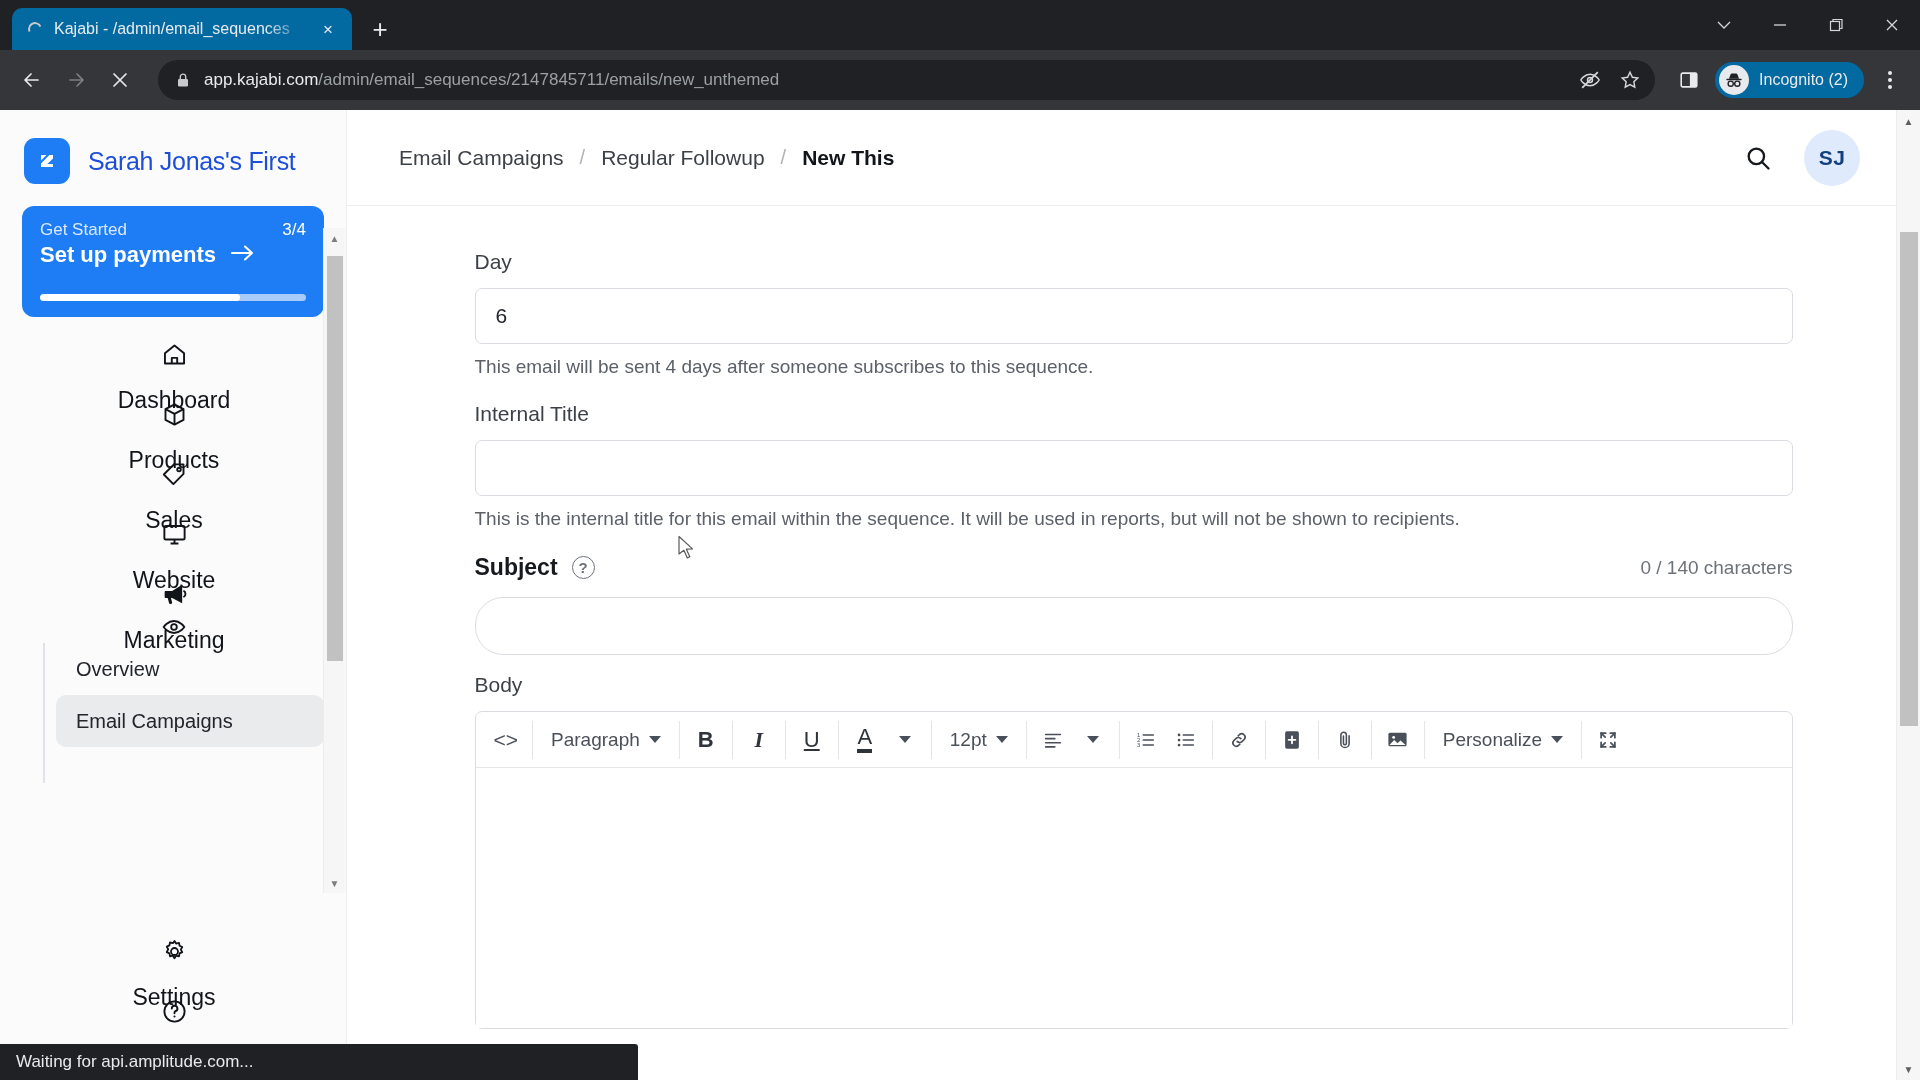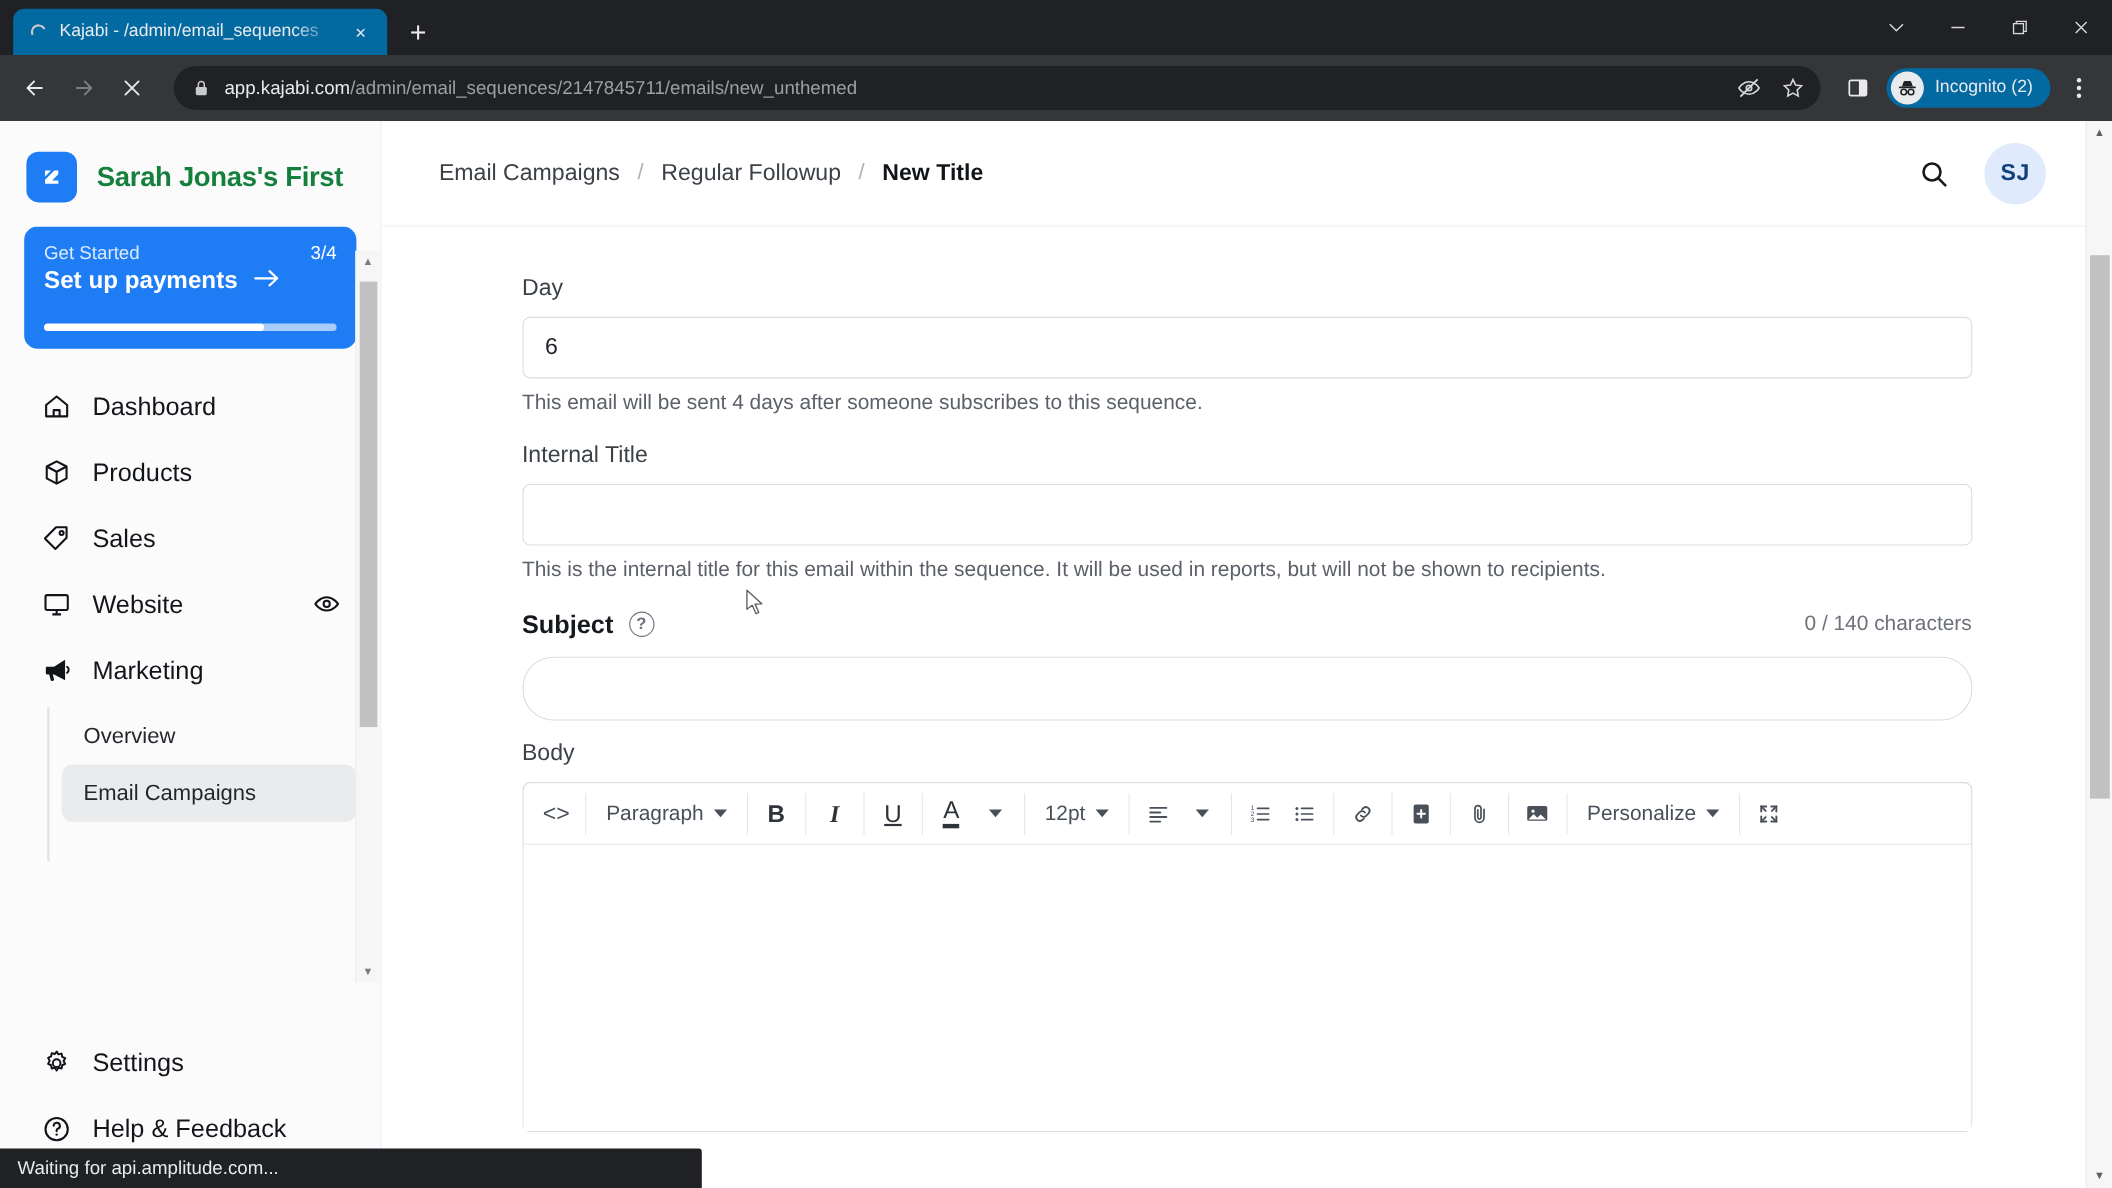--- a/index.html
+++ b/index.html
@@ -107,21 +107,21 @@
     width: 347px; flex: 0 0 347px; height: 970px;
     background: #fbfbfc; position: relative;
     display: flex; flex-direction: column;
     border-right: 1px solid #eceef0;
   }
   .brand { display: flex; align-items: center; gap: 18px; padding: 28px 24px 22px 24px; }
   .brand-logo {
     width: 46px; height: 46px; border-radius: 11px; background: #1e7df5;
     display: flex; align-items: center; justify-content: center; flex: 0 0 46px;
   }
-  .brand-name { font-size: 25px; font-weight: 700; color: #15803d; letter-spacing: -0.3px; }
+  .brand-name { font-size: 25px; font-weight: 400; color: #1d4ed8; letter-spacing: -0.3px; }
 
   .nav-scroll {
     flex: 1; overflow: hidden; position: relative;
     padding: 0 0 0 0;
   }
   .nav-inner { padding: 0 22px 0 22px; }
 
   .getstarted {
     background: #1e7df5; border-radius: 12px; padding: 14px 18px 16px 18px;
     margin-bottom: 22px; position: relative;
@@ -132,21 +132,21 @@
   .gs-cta {
     display: flex; align-items: center; gap: 14px;
     color: #ffffff; font-size: 22px; font-weight: 700; margin-top: 2px; margin-bottom: 26px;
   }
   .gs-bar { height: 7px; border-radius: 4px; background: #a9cbf9; overflow: hidden; }
   .gs-bar > span { display: block; height: 100%; background: #ffffff; border-radius: 4px; }
 
   .nav-item {
     display: flex; align-items: center; gap: 18px;
     height: 60px; padding: 0 12px 0 14px; border-radius: 10px;
-    color: #111418; font-size: 23px; font-weight: 500;
+    color: #111418; font-size: 23px; font-weight: 500; flex-direction: column;
   }
   .nav-item .ico { width: 30px; flex: 0 0 30px; display:flex; align-items:center; justify-content:center; }
   .nav-item .label { flex: 1; }
   .nav-item .trail { width: 30px; flex: 0 0 30px; display:flex; align-items:center; justify-content:center; }
 
   .subnav { position: relative; padding-left: 34px; margin: 4px 0 0 0; }
   .subnav::before {
     content: ""; position: absolute; left: 21px; top: 0; bottom: -18px;
     width: 2px; background: #dfe2e6;
   }
@@ -506,21 +506,21 @@
     </div>
 
     <div class="main">
 
       <div class="topbar">
         <div class="breadcrumb">
           <span class="crumb">Email Campaigns</span>
           <span class="crumb-sep">/</span>
           <span class="crumb">Regular Followup</span>
           <span class="crumb-sep">/</span>
-          <span class="crumb current">New Title</span>
+          <span class="crumb current">New This</span>
         </div>
         <div class="top-actions">
           <span class="search-btn">
             <svg width="28" height="28" viewBox="0 0 24 24" fill="none" stroke="currentColor" stroke-width="2" stroke-linecap="round">
               <circle cx="10.6" cy="10.6" r="6.6"></circle>
                 <path d="M15.6 15.6L21 21"></path>
             </svg>
           </span>
           <span class="avatar">SJ</span>
         </div>

